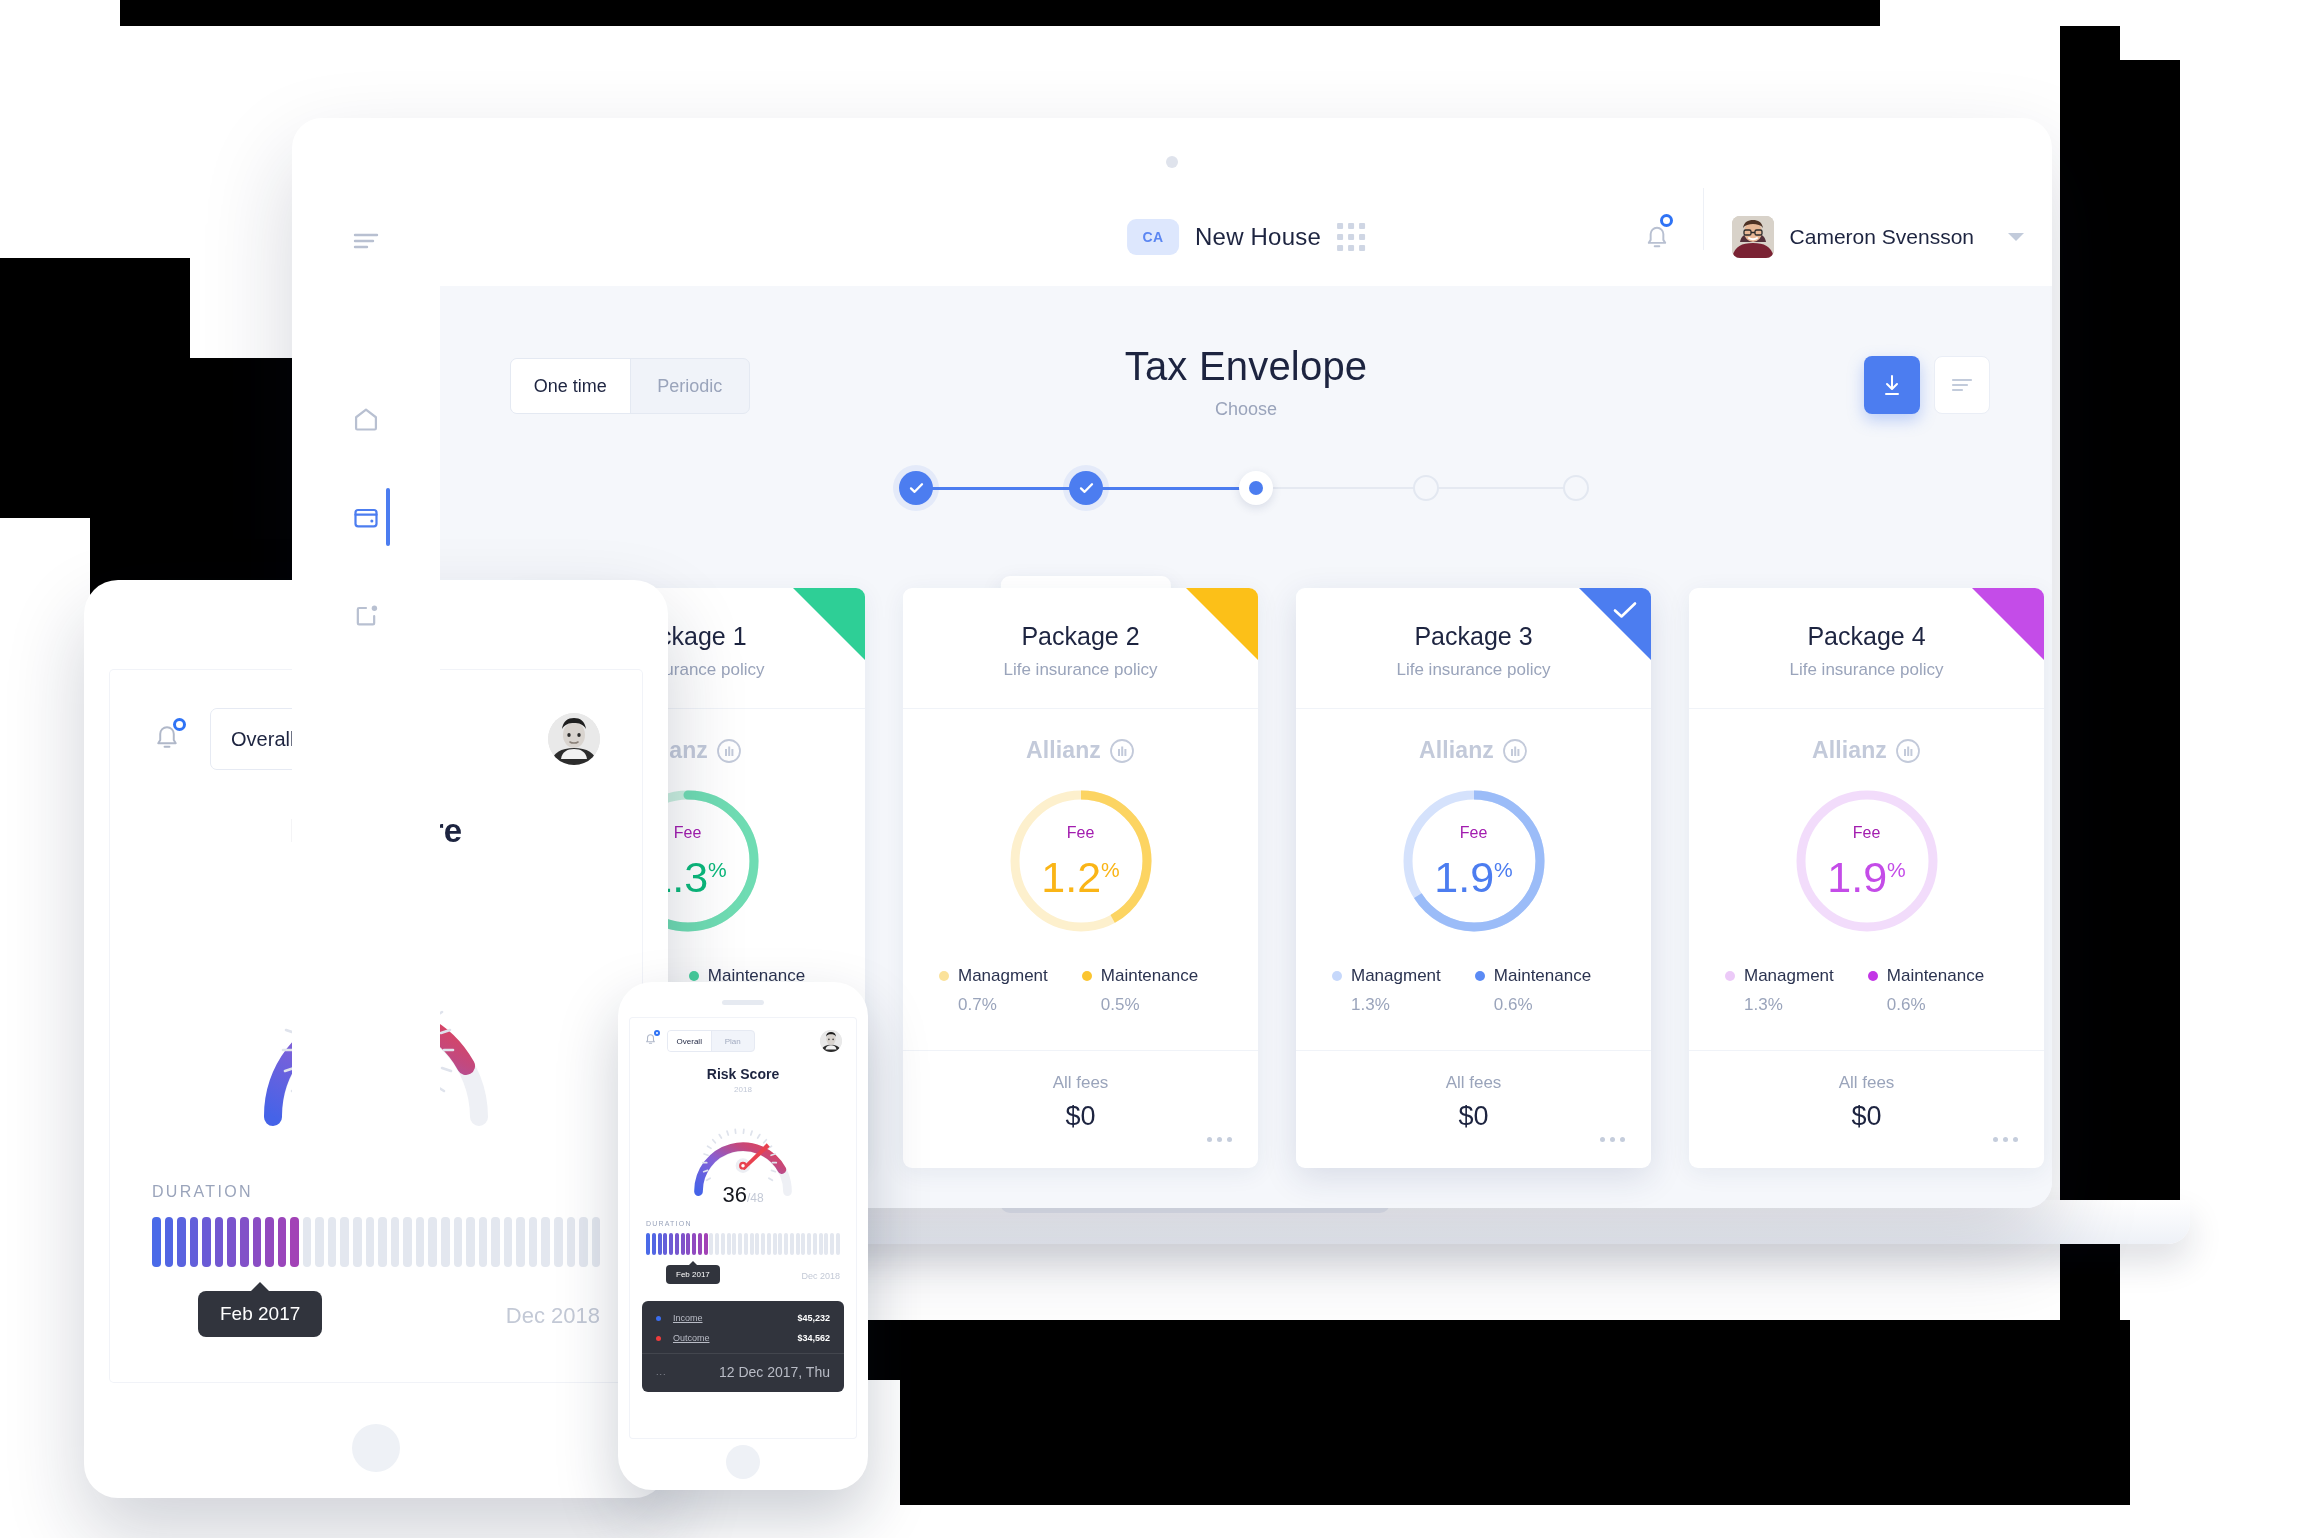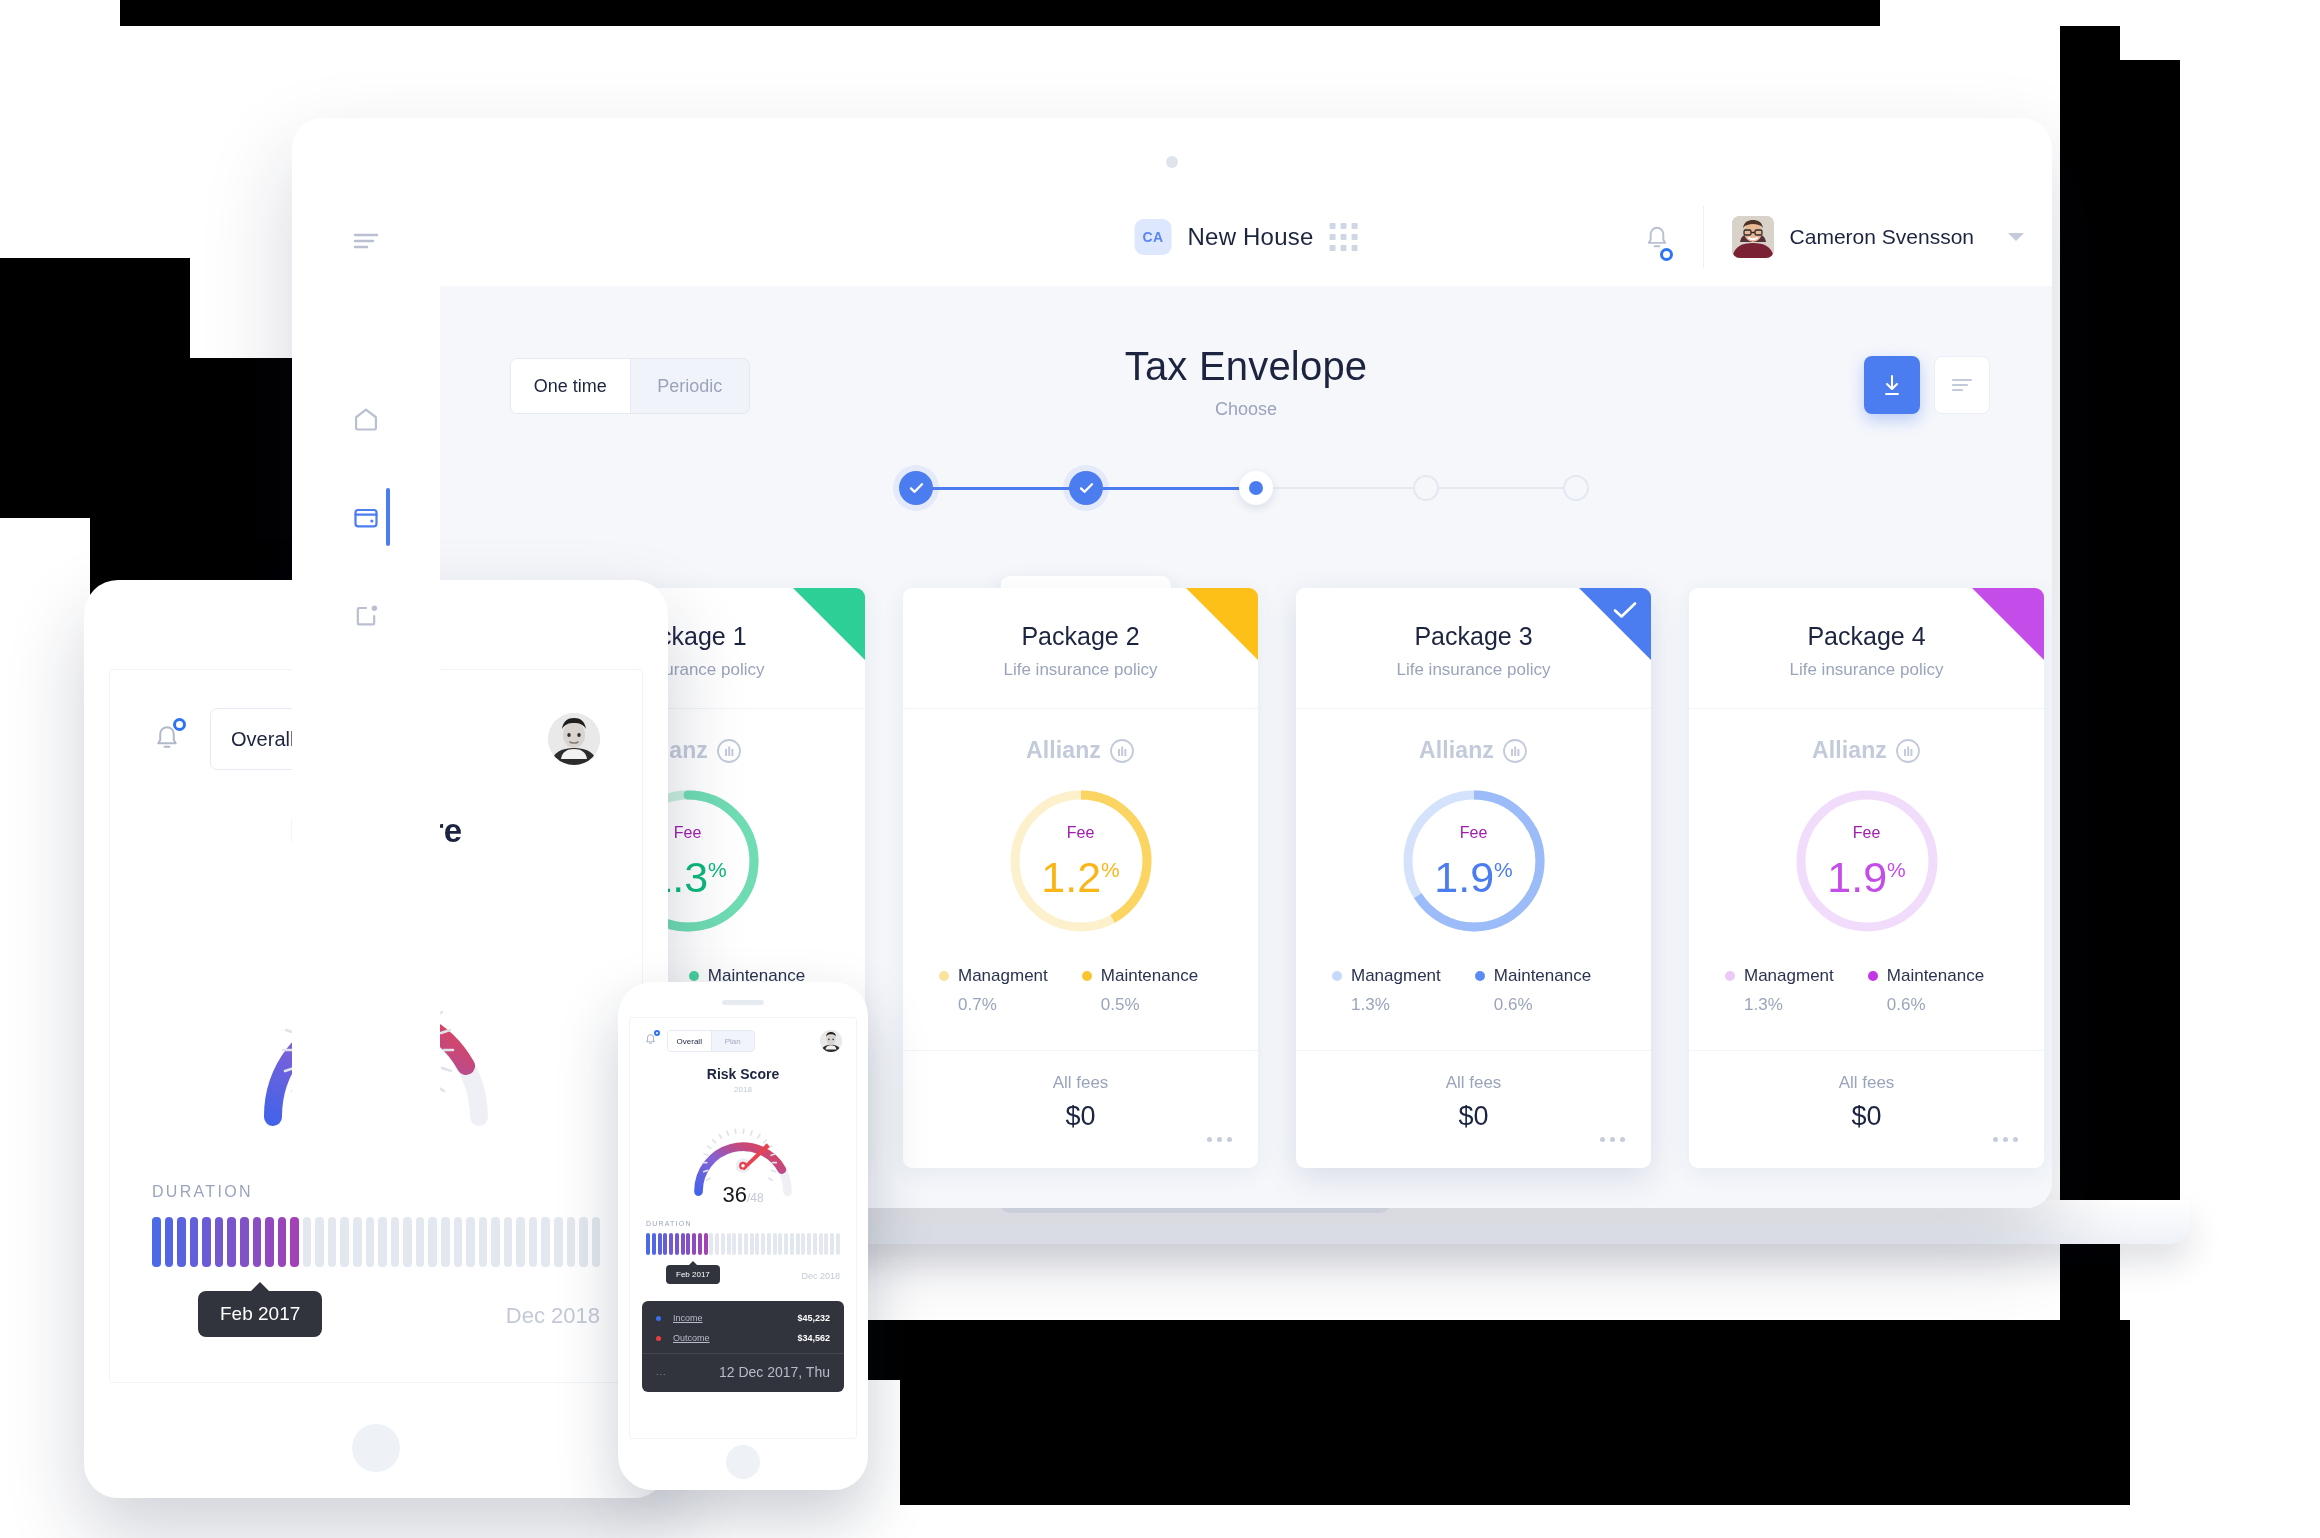--- a/index.html
+++ b/index.html
@@ -60,31 +60,31 @@
   }
   .topbar {
     position: absolute; left: 148px; top: 0; width: 1612px; height: 98px;
     background: #ffffff; z-index: 2;
   }
   .topbar-center {
     position: absolute; left: 50%; top: 50%; transform: translate(-50%,-50%);
     display: flex; align-items: center; gap: 16px;
   }
   .proj-badge {
-    width: 37px; height: 36px; border-radius: 9px; background: #dde7fd;
+    width: 52px; height: 36px; border-radius: 9px; background: #dde7fd;
     color: #5b86f2; font-size: 14px; font-weight: 600;
     display: flex; align-items: center; justify-content: center; letter-spacing: .4px;
   }
   .proj-name { font-size: 24px; color: #1d2440; letter-spacing: .2px; }
   .grid-icon { display: grid; grid-template-columns: repeat(3, 6px); gap: 5px; }
   .grid-icon i { width: 6px; height: 6px; background: #cfd6e4; border-radius: 1px; display:block; }
 
   .topbar-right {
     position: absolute; right: 28px; top: 0; height: 98px;
-    display: flex; align-items: center; gap: 0;
+    display: flex; gap: 0;
   }
   .bell-wrap { position: relative; width: 92px; display:flex; align-items:center; justify-content:center; }
   .bell-dot {
     position: absolute; top: 26px; right: 30px;
     width: 13px; height: 13px; border-radius: 50%;
     background: #fff; border: 3.5px solid #2f73f5;
   }
   .topbar-div { width: 1px; height: 62px; background: #edf0f6; }
   .user-chip { display: flex; align-items: center; gap: 16px; padding-left: 28px; }
   .avatar-sq {

